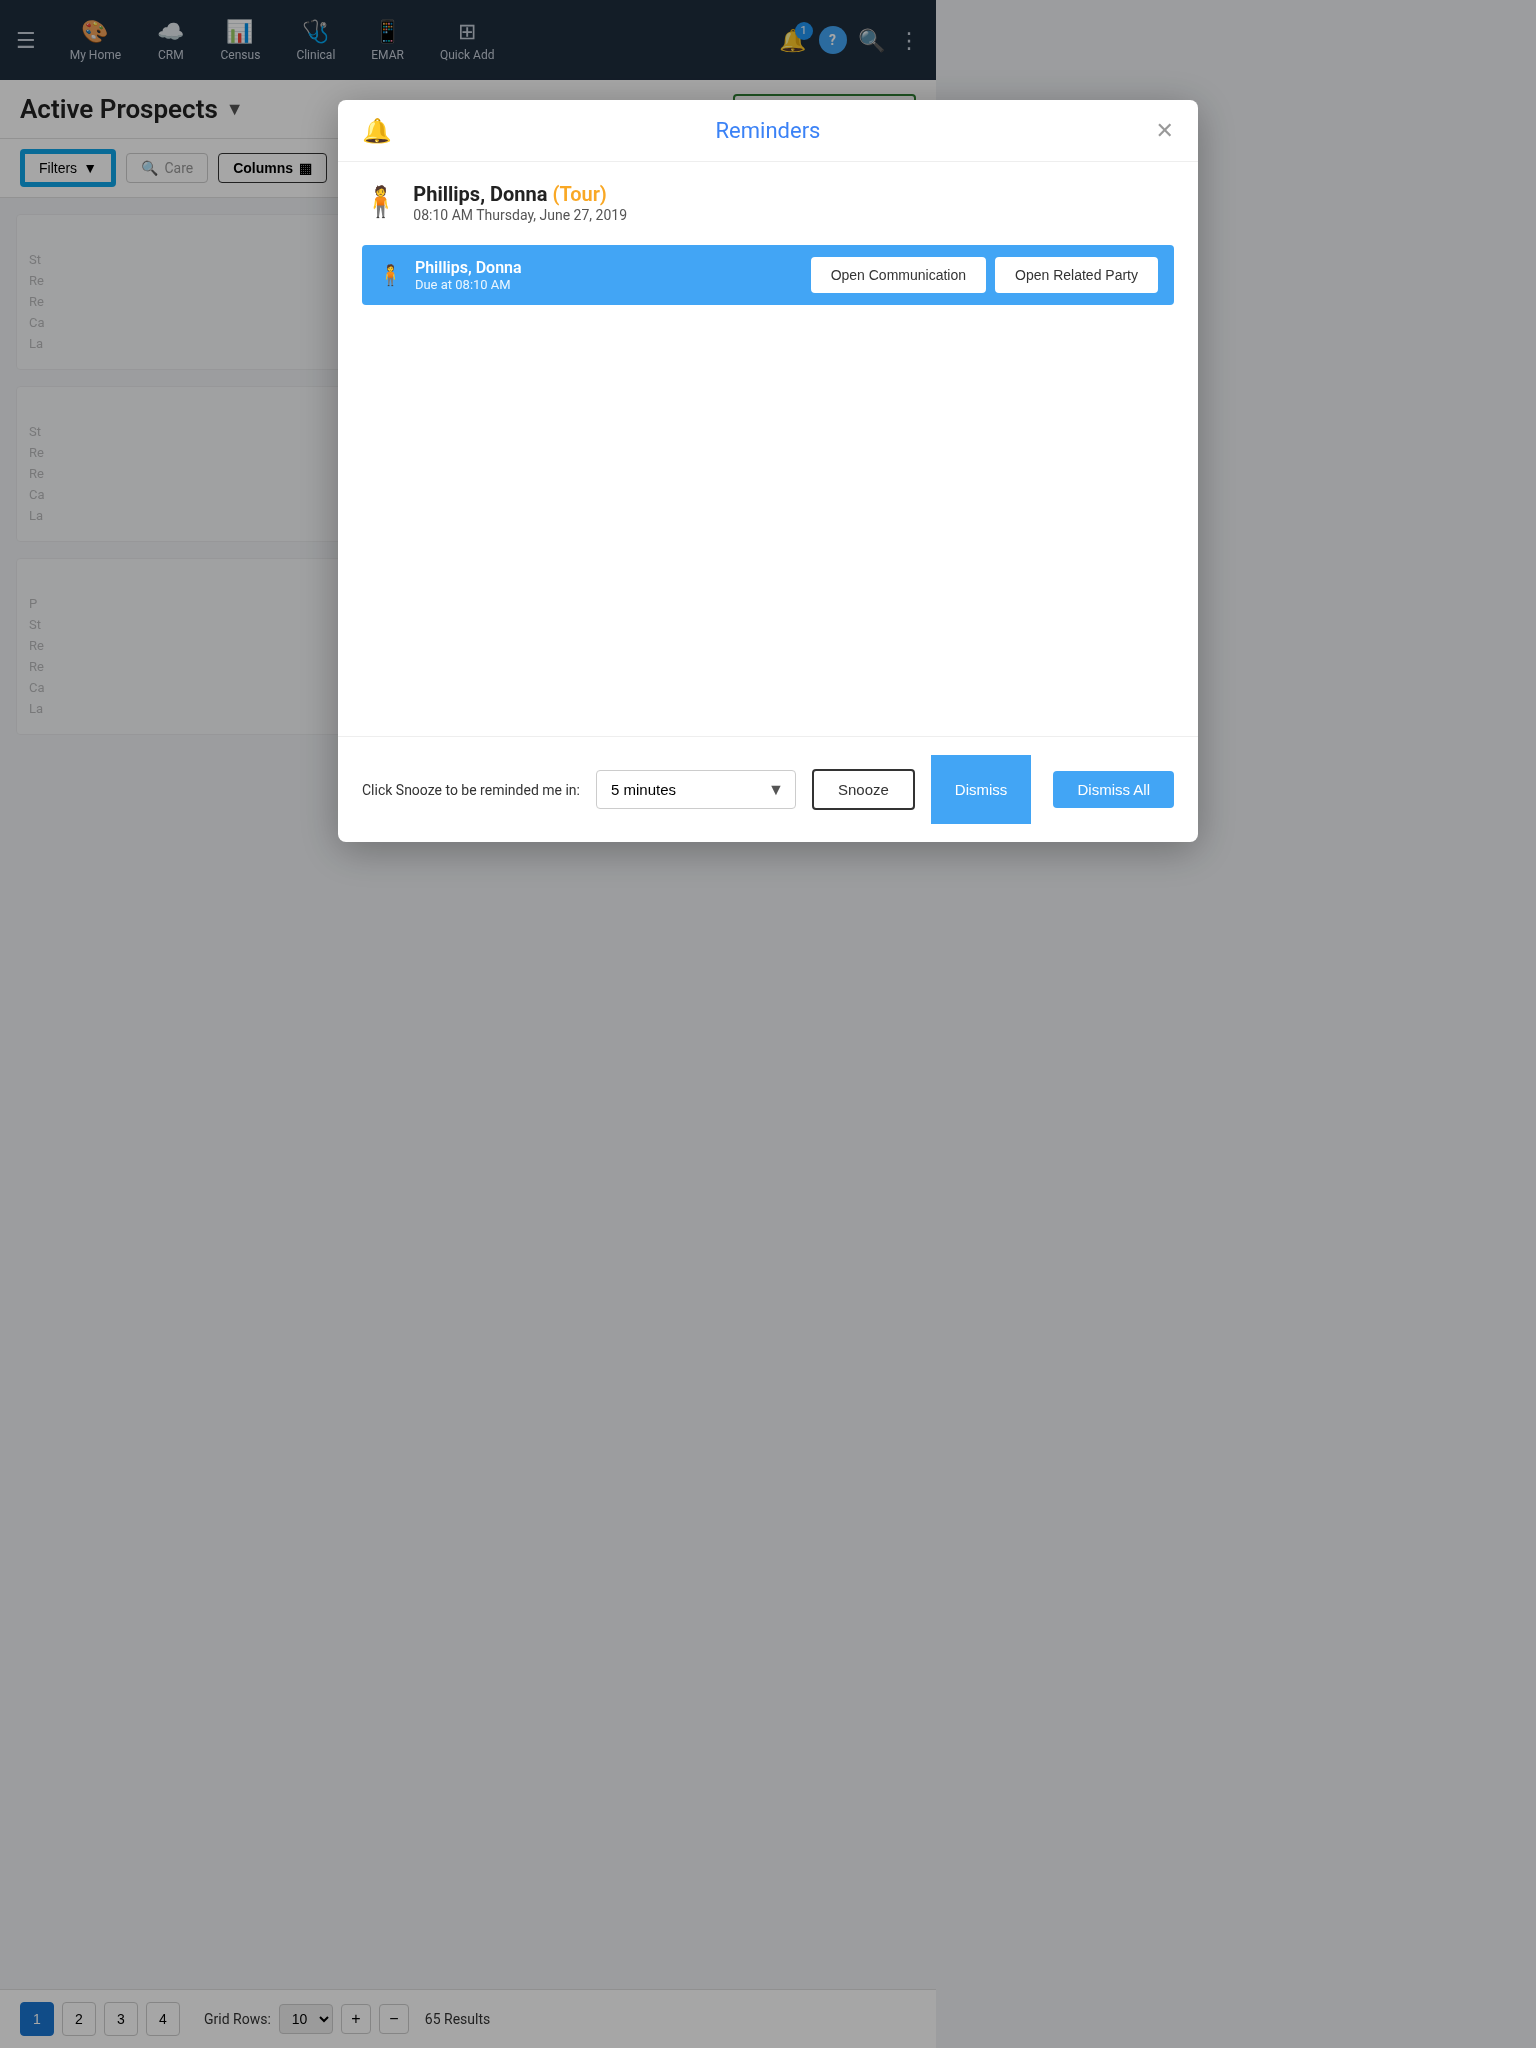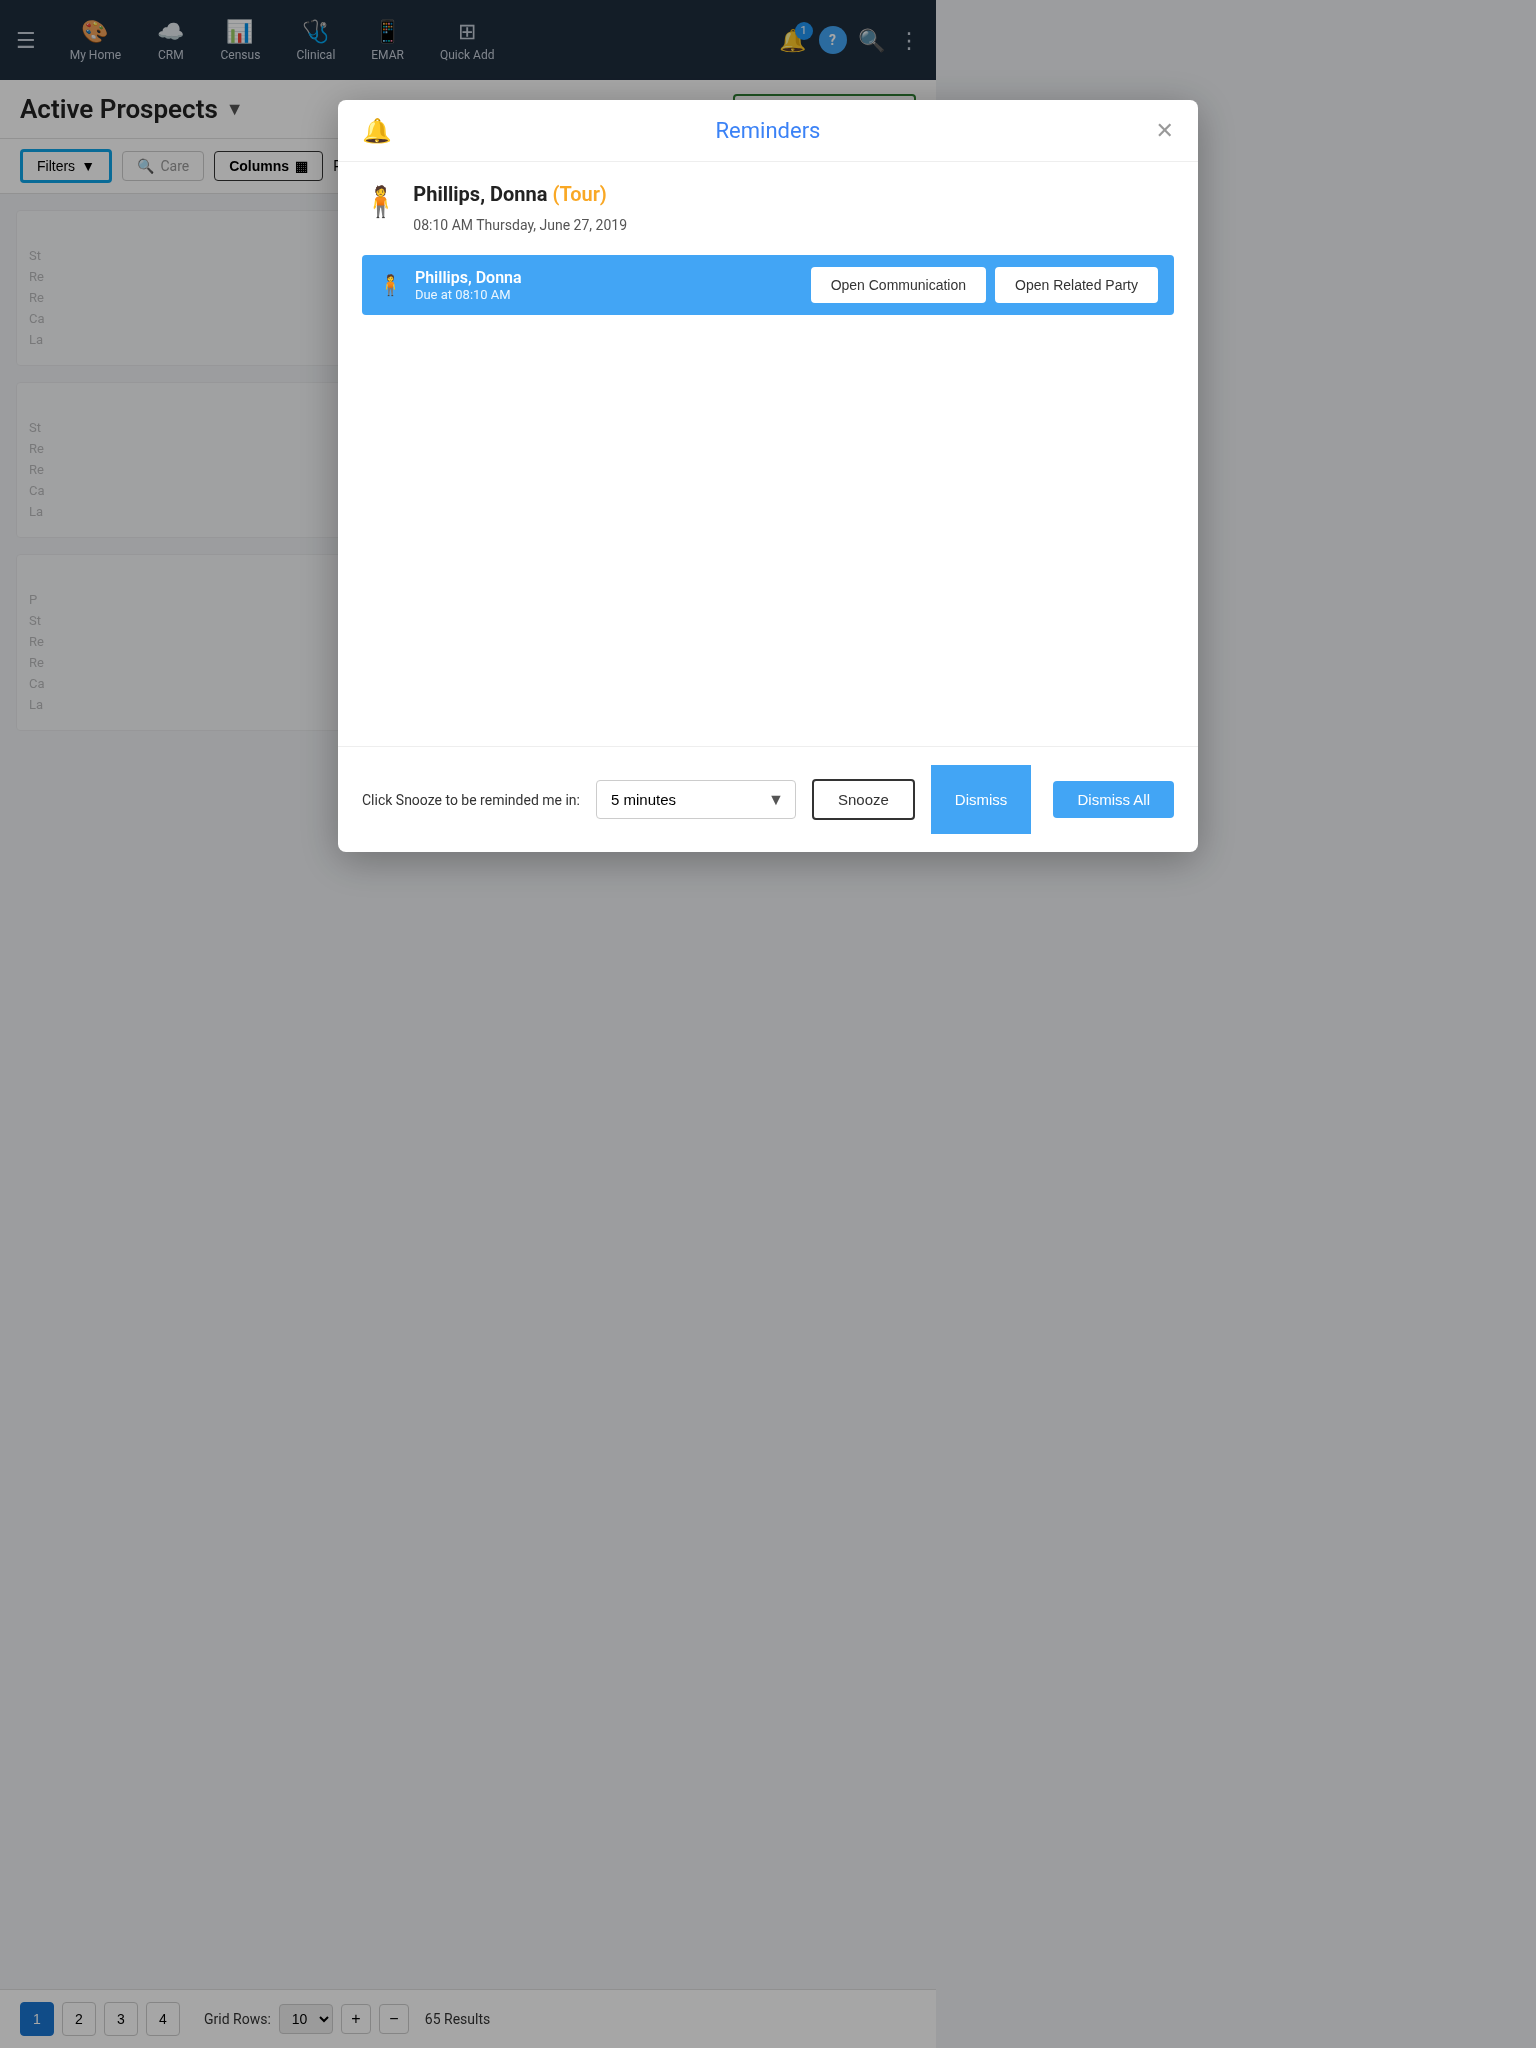--- a/index.html
+++ b/index.html
@@ -106,21 +106,21 @@
     
     .toolbar {
       background: white;
       padding: 10px 20px;
       display: flex;
       align-items: center;
       gap: 10px;
       border-bottom: 1px solid #e0e0e0;
     }
     .btn-filter {
-      border: 3px solid #0ea5e9;
+      border: 5px solid #0ea5e9;
       background: white;
       padding: 6px 14px;
       border-radius: 4px;
       cursor: pointer;
       font-size: 14px;
       display: flex;
       align-items: center;
       gap: 6px;
     }
     .search-box {
@@ -328,21 +328,21 @@
       font-weight: 700;
       color: #222;
     }
     .person-name .tour-badge {
       color: #f9a825;
       font-weight: 600;
     }
     .person-time {
       font-size: 14px;
       color: #555;
-      margin-top: 11px;
+      margin-top: 1px;
     }
     .view-notes-btn {
       display: flex;
       align-items: center;
       gap: 6px;
       font-size: 14px;
       color: #333;
       cursor: pointer;
       margin-left: 6px;
     }

